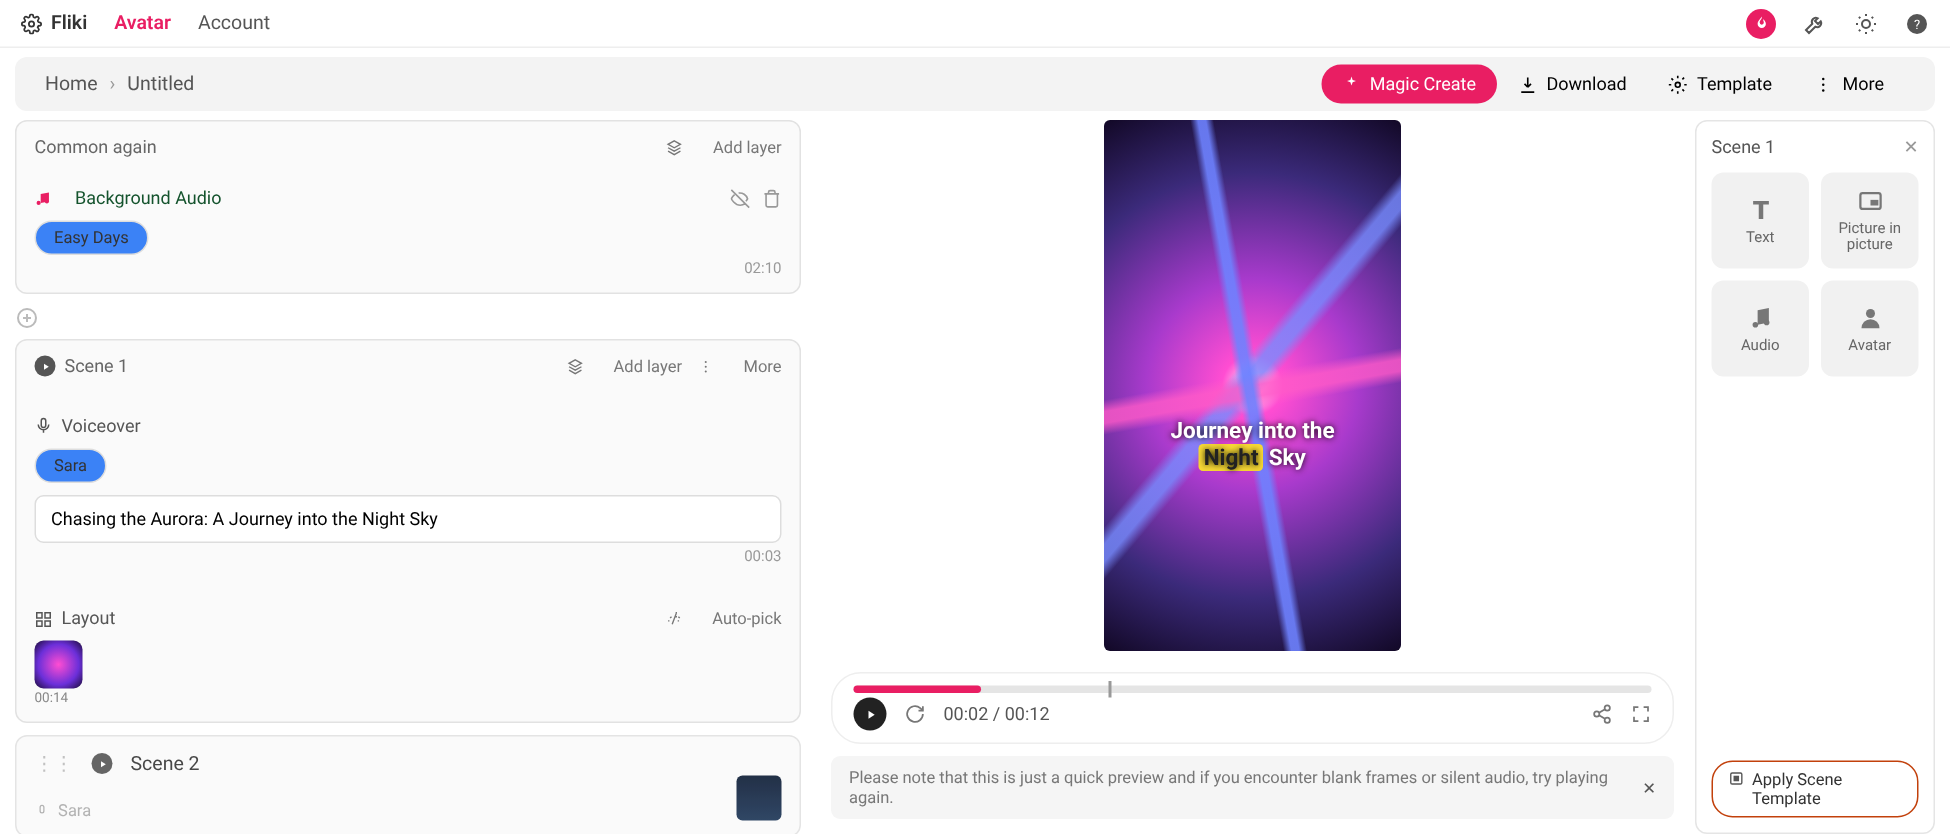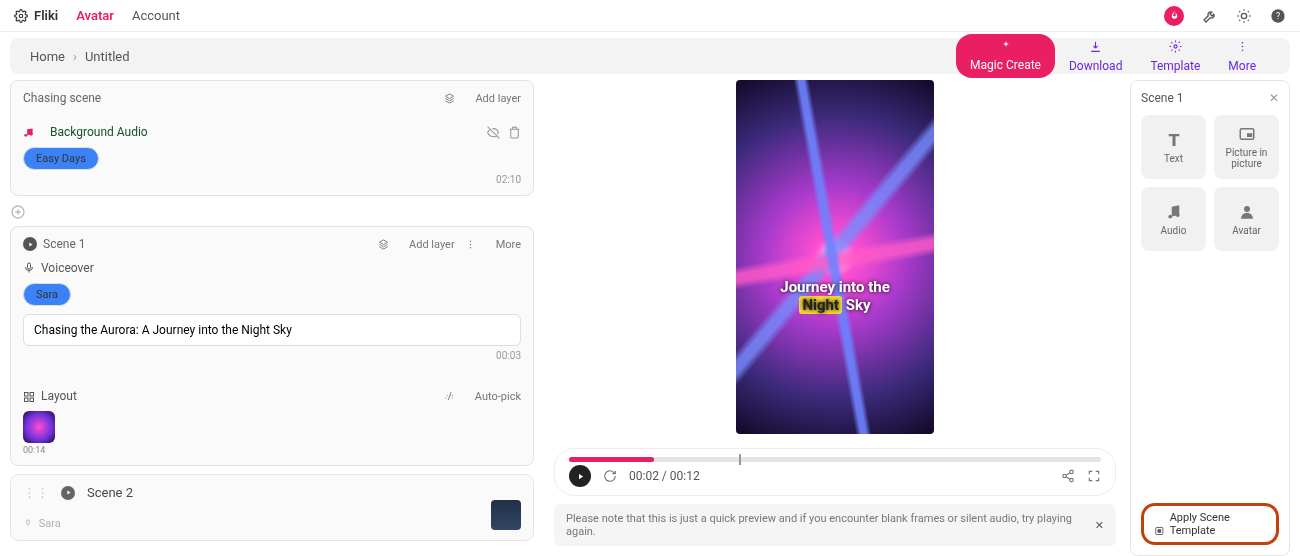--- a/index.html
+++ b/index.html
@@ -13,23 +13,23 @@
 .nav-link.active { color: #e91e63; font-weight: 600; }
 .topnav-spacer { flex: 1; }
 .nav-icon { width: 16px; height: 16px; color: #555; cursor: pointer; }
 .fire-badge { width: 20px; height: 20px; border-radius: 50%; background: #e91e63; display:flex;align-items:center;justify-content:center; color:#fff; font-size:10px;}
 
 
 .subbar { height: 36px; display: flex; align-items: center; padding: 0 20px; background: #f3f3f3; border-radius: 8px; margin: 6px 10px 0 10px; }
 .bc-item { color: #555; font-size: 13px; }
 .bc-sep { margin: 0 8px; color: #999; }
 .subbar-spacer { flex: 1; }
-.pill-btn { display:flex;align-items:center;gap:6px; padding: 6px 14px; border-radius: 16px; font-size: 12px; cursor:pointer;flex-direction:column; }
+.pill-btn { display:flex;align-items:center;gap:6px; padding: 6px 14px; border-radius: 16px; font-size: 12px; cursor:pointer; }
 .magic { background: #e91e63; color:#fff; }
-.ghost { color:#6d28d9; }
+.ghost { color:#000000; }
 .ghost svg { width:13px; height:13px; }
 
 
 .main { display:flex; height: calc(556px - 32px - 42px); padding: 6px 10px 0 10px; gap:0; }
 .left { width: 530px; overflow-y:auto; padding-right:6px; }
 .center { flex:1; display:flex; flex-direction:column; align-items:center; padding: 0 14px; }
 .right { width: 160px; }
 
 .card { border:1px solid #e2e2e2; border-radius: 8px; background:#fafafa; margin-bottom: 8px; padding: 10px 12px; }
 .card-hdr { display:flex; align-items:center; font-size:12px; color:#666; }
@@ -42,21 +42,21 @@
 
 .chip { display:inline-block; padding:4px 12px; border:1px solid #ddd; border-radius:14px; font-size:11px; margin-top:8px; background:#3b82f6; cursor:pointer; }
 .timecode-right { text-align:right; font-size:10px; color:#999; margin-top:4px; }
 
 .add-row { text-align:center; color:#bbb; font-size:16px; cursor:pointer; margin-bottom:6px; }
 
 .scene-card { }
 .play-round { width:14px; height:14px; border-radius:50%; background:#555; display:inline-flex;align-items:center;justify-content:center; margin-right:6px; }
 .play-round svg { width:7px;height:7px; color:#fff; }
 
-.voice-row { display:flex; align-items:center; gap:6px; font-size:12px; color:#555; margin-top:10px; }
+.voice-row { display:flex; align-items:center; gap:6px; font-size:12px; color:#555; margin-top:26px; }
 .script-input { width:100%; padding:8px 10px; border:1px solid #ddd; border-radius:6px; margin-top:8px; font-size:12px; background:#fff; }
 
 .layout-hdr { display:flex; align-items:flex-end; font-size:12px; color:#555; margin-top:28px; }
 .layout-hdr .hdr-spacer { flex:1; }
 .thumb { width:32px; height:32px; border-radius:6px; background: radial-gradient(circle at 50% 50%, #ff4dd2 0%, #6b2fd9 60%, #1a0b33 100%); margin-top:8px; cursor:pointer; }
 .thumb-time { font-size:9px; color:#888; margin-top:2px; }
 
 .scene2 { opacity:.9; }
 .scene2 .drag { color:#bbb; margin-right:6px; }
 .scene2-row { display:flex; align-items:center; gap:6px; }
@@ -88,21 +88,21 @@
 .note-bar .x { margin-left:12px; cursor:pointer; color:#555; }
 
 
 .rpanel { border:1px solid #e5e5e5; border-radius:8px; height:100%; display:flex; flex-direction:column; padding:10px; }
 .rpanel-hdr { display:flex; align-items:center; font-size:12px; color:#555; }
 .rpanel-hdr .x { margin-left:auto; cursor:pointer; color:#999; }
 .tile-grid { display:grid; grid-template-columns:1fr 1fr; gap:8px; margin-top:10px; }
 .tile { background:#f1f1f1; border-radius:8px; height:64px; display:flex; flex-direction:column; align-items:center; justify-content:center; gap:4px; cursor:pointer; font-size:10px; color:#666; }
 .tile svg { width:18px;height:18px; color:#777; }
 .rpanel-spacer { flex:1; }
-.apply-btn { border:3px solid #c2410c; border-radius:14px; padding:5px 10px; font-size:11px; display:flex;align-items:flex-end;justify-content:center; gap:5px; cursor:pointer; }
+.apply-btn { border:1px solid #c2410c; border-radius:14px; padding:5px 10px; font-size:11px; display:flex;align-items:flex-start;justify-content:center; gap:5px; cursor:pointer; }
 
 svg { display:block; }
 </style>
 </head>
 <body>
 
 <div class="topnav">
   <div class="brand">
     <svg class="brand-icon" viewBox="0 0 24 24" fill="none" stroke="#333" stroke-width="2">
         <circle cx="12" cy="12" r="3"></circle>
@@ -164,21 +164,21 @@
     <span>More</span>
   </div>
 </div>
 
 <div class="main">
 
   <div class="left">
 
     <div class="card">
       <div class="card-hdr">
-        <span>Chasing scene</span>
+        <span>Common again</span>
         <div class="hdr-spacer"></div>
         <div class="mini-link">
           <svg width="11" height="11" viewBox="0 0 24 24" fill="none" stroke="#777" stroke-width="2">
               <path d="M12 2l9 5-9 5-9-5 9-5zM3 12l9 5 9-5M3 17l9 5 9-5"></path>
             </svg>
           <span>Add layer</span>
         </div>
       </div>
       <div class="bg-audio-row">
         <svg width="11" height="11" viewBox="0 0 24 24" fill="#e91e63">

